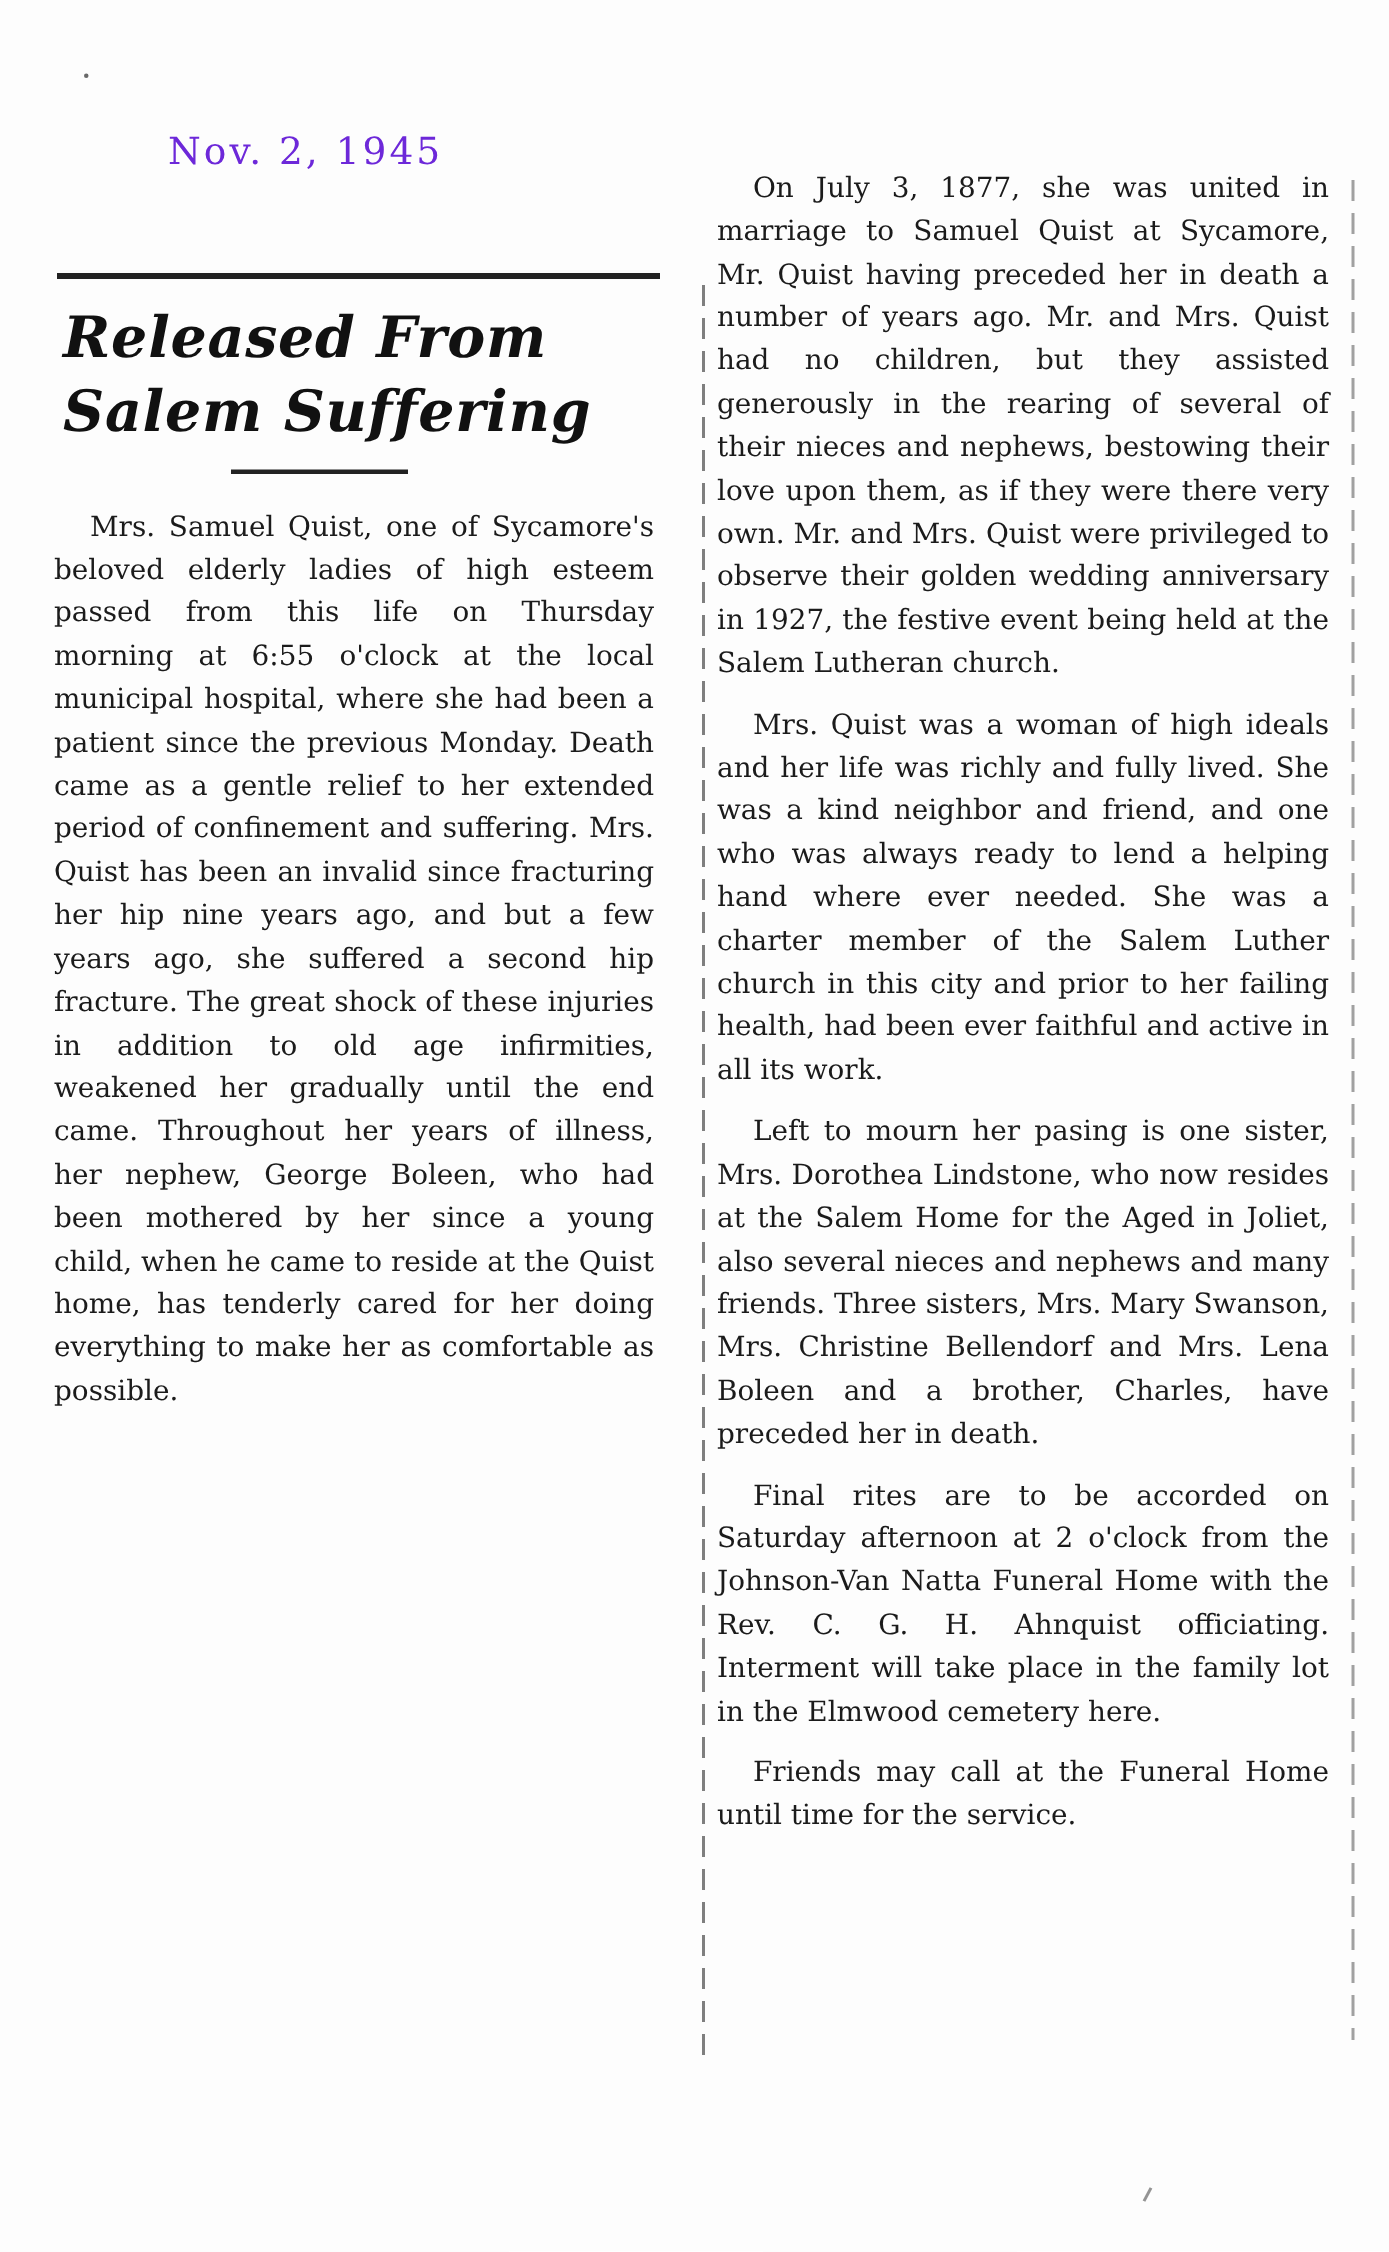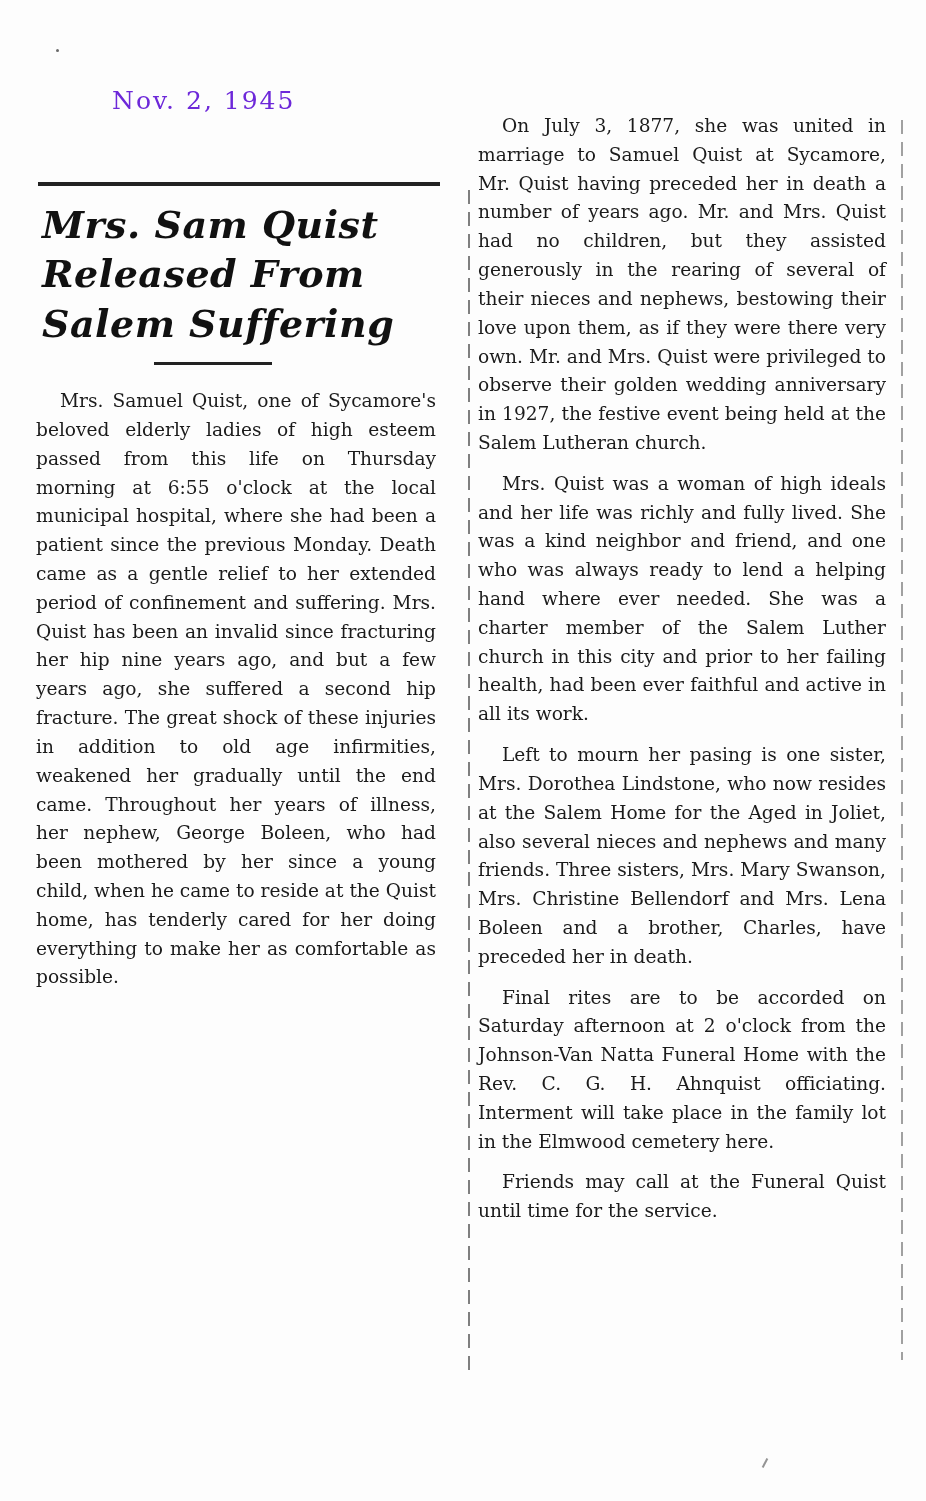--- a/index.html
+++ b/index.html
@@ -135,35 +135,34 @@
   <div class="speck"></div>
 
   <div class="date-line">Nov. 2, 1945</div>
 
   <div class="divider"></div>
   <div class="divider right-edge"></div>
 
   <div class="col-left">
     <div class="rule-top"></div>
     <div class="headline">
-      <span>Mrs. Sam Quist</span>
       <span>Released From</span>
       <span>Salem Suffering</span>
     </div>
     <div class="rule-under"></div>
 
     <div class="body-col left-body">
       <p>Mrs. Samuel Quist, one of Sycamore's beloved elderly ladies of high esteem passed from this life on Thursday morning at 6:55 o'clock at the local municipal hospital, where she had been a patient since the previous Monday. Death came as a gentle relief to her extended period of confinement and suffering. Mrs. Quist has been an invalid since fracturing her hip nine years ago, and but a few years ago, she suffered a second hip fracture. The great shock of these injuries in addition to old age infirmities, weakened her gradually until the end came. Throughout her years of illness, her nephew, George Boleen, who had been mothered by her since a young child, when he came to reside at the Quist home, has tenderly cared for her doing everything to make her as comfortable as possible.</p>
     </div>
   </div>
 
   <div class="col-right">
     <div class="body-col right-body">
       <p>On July 3, 1877, she was united in marriage to Samuel Quist at Sycamore, Mr. Quist having preceded her in death a number of years ago. Mr. and Mrs. Quist had no children, but they assisted generously in the rearing of several of their nieces and nephews, bestowing their love upon them, as if they were there very own. Mr. and Mrs. Quist were privileged to observe their golden wedding anniversary in 1927, the festive event being held at the Salem Lutheran church.</p>
       <p>Mrs. Quist was a woman of high ideals and her life was richly and fully lived. She was a kind neighbor and friend, and one who was always ready to lend a helping hand where ever needed. She was a charter member of the Salem Luther church in this city and prior to her failing health, had been ever faithful and active in all its work.</p>
       <p>Left to mourn her pasing is one sister, Mrs. Dorothea Lindstone, who now resides at the Salem Home for the Aged in Joliet, also several nieces and nephews and many friends. Three sisters, Mrs. Mary Swanson, Mrs. Christine Bellendorf and Mrs. Lena Boleen and a brother, Charles, have preceded her in death.</p>
       <p>Final rites are to be accorded on Saturday afternoon at 2 o'clock from the Johnson-Van Natta Funeral Home with the Rev. C. G. H. Ahnquist officiating. Interment will take place in the family lot in the Elmwood cemetery here.</p>
-      <p>Friends may call at the Funeral Quist until time for the service.</p>
+      <p>Friends may call at the Funeral Home until time for the service.</p>
     </div>
   </div>
 
   <div class="bottom-mark"></div>
 </div>
 
 </body></html>

